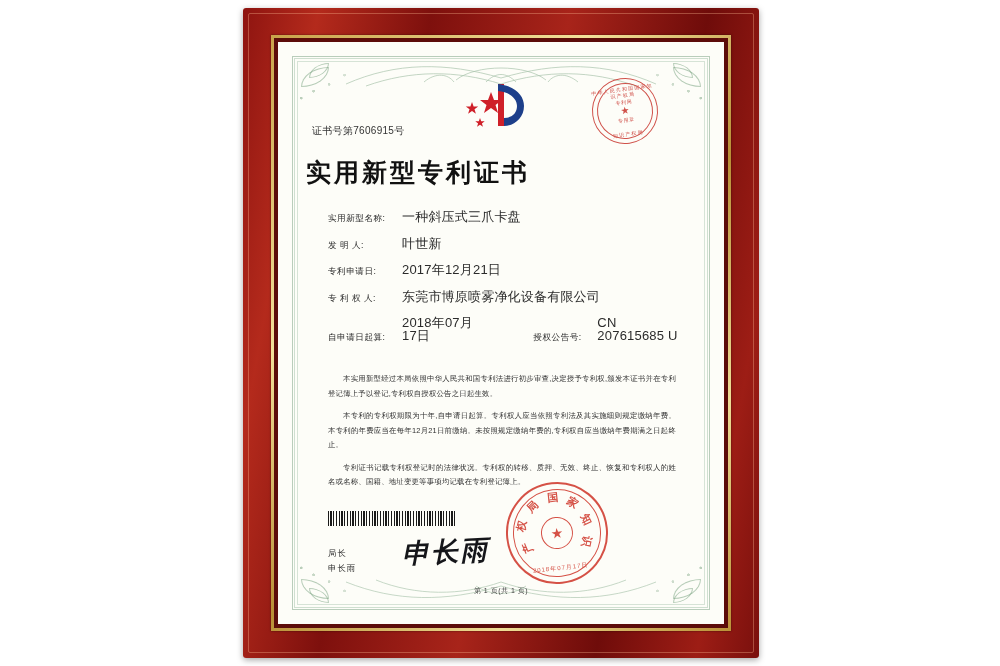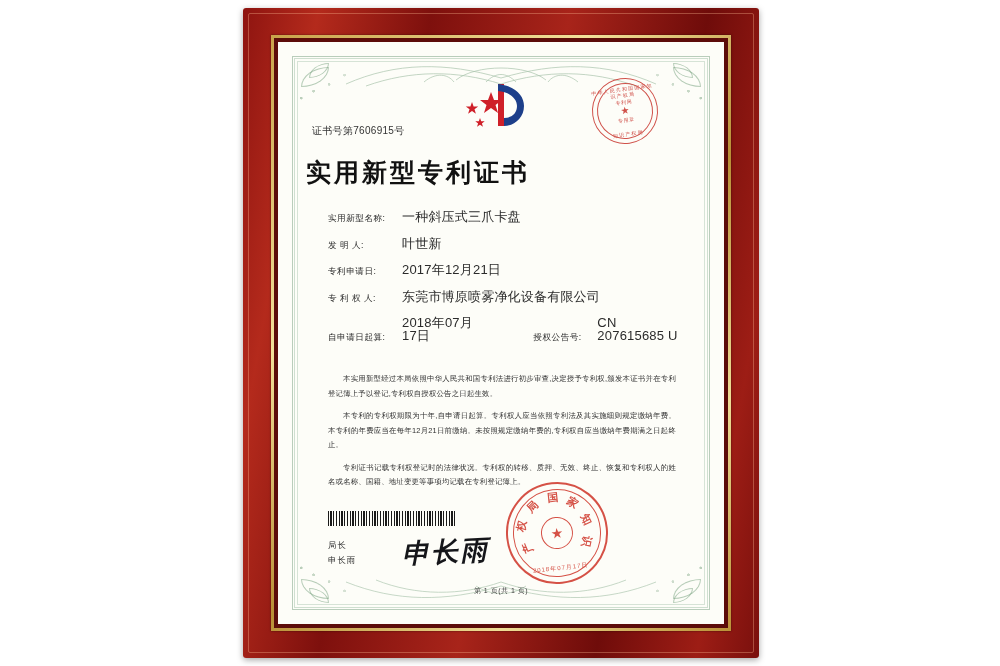--- a/index.html
+++ b/index.html
@@ -253,21 +253,21 @@
       #1a1a1a 0 1px, transparent 1px 2px,
       #1a1a1a 2px 4px, transparent 4px 5px,
       #1a1a1a 5px 6px, transparent 6px 8px,
       #1a1a1a 8px 9px, transparent 9px 11px
     );
   }
 
   .sign-block {
     position: absolute;
     left: 22px;
-    bottom: 30px;
+    bottom: 22px;
     font-size: 8.4px;
     line-height: 15px;
     letter-spacing: 1px;
     color: #2b2b2b;
   }
 
   .signature {
     position: absolute;
     left: 96px;
     bottom: 28px;

